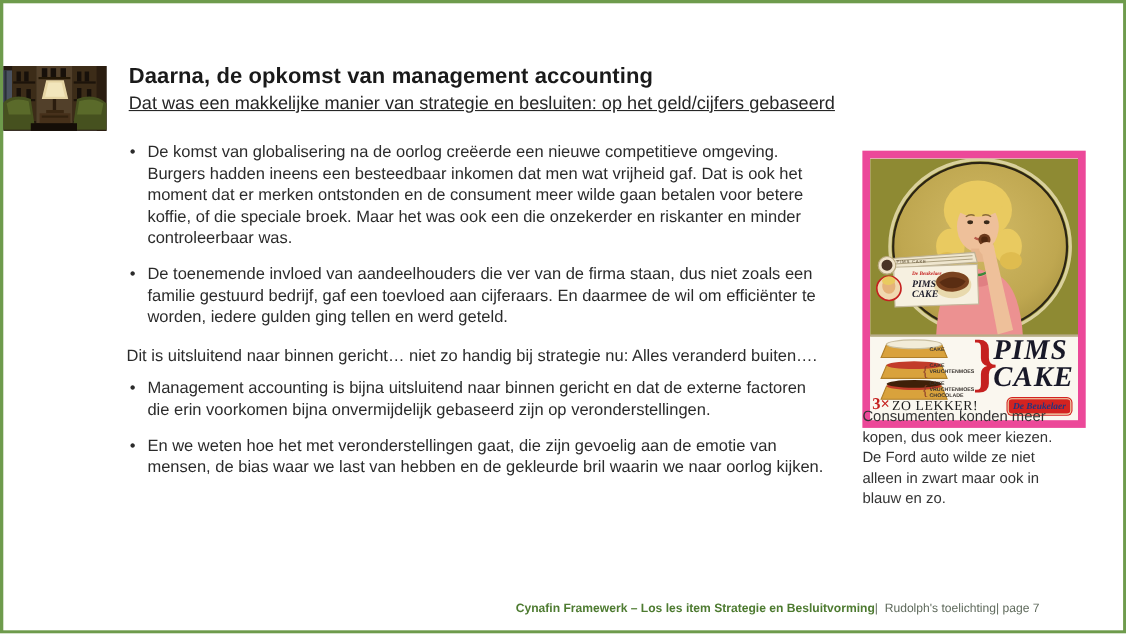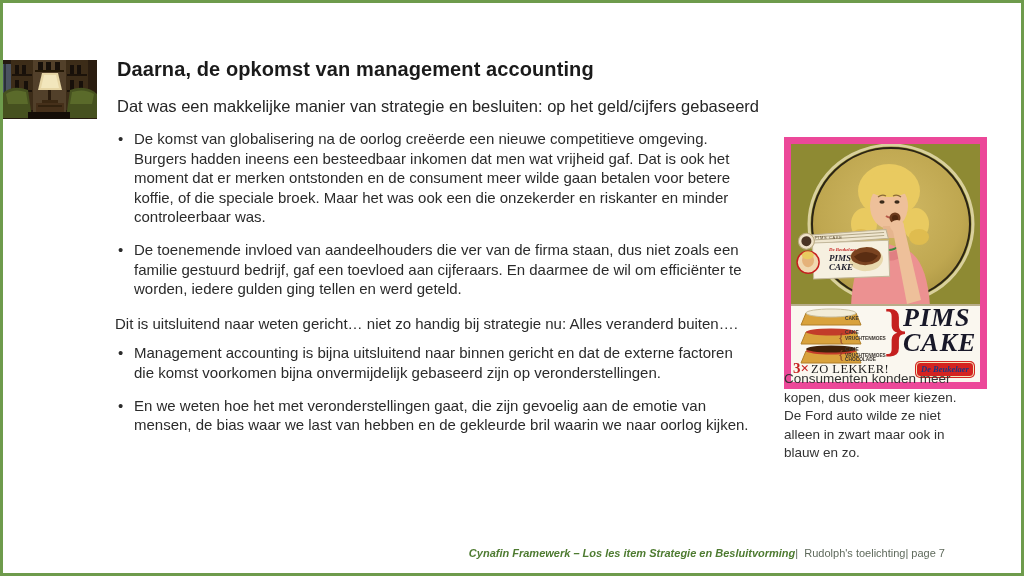--- a/index.html
+++ b/index.html
@@ -6,21 +6,21 @@
   .slide{
     position:relative;width:1024px;height:576px;box-sizing:border-box;
     background:#ffffff;border:3px solid #6e9b4c;overflow:hidden;
     font-family:"Liberation Sans",sans-serif;color:#262626;padding-left:12px;
   }
   
   .corner-photo{position:absolute;left:-1px;top:57px;width:95px;height:59px;}
   
   .title-block{position:absolute;left:114px;top:55px;width:660px;}
   .slide-title{font-size:20px;font-weight:bold;color:#1a1a1a;letter-spacing:.1px;}
-  .slide-subtitle{font-size:16.5px;color:#262626;margin-top:16px;}
+  .slide-subtitle{font-size:16.5px;color:#262626;margin-top:4px;text-decoration:underline;}
   
   .content{position:absolute;left:112px;top:126px;width:638px;font-size:15px;line-height:19.6px;color:#2b2b2b;}
   .block{position:relative;margin:0 0 13px 0;}
   .block.bulleted{padding-left:19px;}
   .block .marker{position:absolute;left:3px;top:0;}
   .block.paragraph{margin-top:15px;margin-bottom:10px;}
   
   .ad{
     position:absolute;left:781px;top:134px;width:189px;height:238px;
     background:#faf7ef;border:7px solid #ec4899;box-sizing:content-box;overflow:hidden;
@@ -46,21 +46,21 @@
     font-family:"Liberation Serif",serif;color:#22357f;background:#d42320;
     padding:1px 4px 2px 4px;border-radius:4px;border:1px solid #f2e2b8;box-shadow:0 0 0 1px #d42320;
   }
   
   .caption{
     position:absolute;left:781px;top:367px;width:190px;
     font-size:13.5px;line-height:18.5px;color:#333;
   }
   
   .footer{position:absolute;top:544px;right:76px;font-size:11px;white-space:pre;}
-  .footer .course{color:#4e7b31;font-weight:bold;font-style:italic;}
+  .footer .course{color:#4e7b31;font-weight:bold;}
   .footer .rest{color:#5f6a5c;}
 </style>
 </head>
 <body>
 
 <div class="slide">
 
   <div class="corner-photo">
     <svg width="95" height="59" viewBox="0 0 95 59">
       <rect x="0" y="0" width="95" height="59" fill="#241a10"></rect>
@@ -108,25 +108,25 @@
   <div class="content">
     <div class="block bulleted">
       <span class="marker">•</span>
       <span>De komst van globalisering na de oorlog creëerde een nieuwe competitieve omgeving. Burgers hadden ineens een besteedbaar inkomen dat men wat vrijheid gaf. Dat is ook het moment dat er merken ontstonden en de consument meer wilde gaan betalen voor betere koffie, of die speciale broek. Maar het was ook een die onzekerder en riskanter en minder controleerbaar was.</span>
     </div>
     <div class="block bulleted">
       <span class="marker">•</span>
       <span>De toenemende invloed van aandeelhouders die ver van de firma staan, dus niet zoals een familie gestuurd bedrijf, gaf een toevloed aan cijferaars. En daarmee de wil om efficiënter te worden, iedere gulden ging tellen en werd geteld.</span>
     </div>
     <div class="block paragraph">
-      <span>Dit is uitsluitend naar weten gericht… niet zo handig bij strategie nu: Alles veranderd buiten….</span>
-    </div>
-    <div class="block bulleted">
-      <span class="marker">•</span>
-      <span>Management accounting is bijna uitsluitend naar binnen gericht en dat de externe factoren die komst voorkomen bijna onvermijdelijk gebaseerd zijn op veronderstellingen.</span>
+      <span>Dit is uitsluitend naar binnen gericht… niet zo handig bij strategie nu: Alles veranderd buiten….</span>
+    </div>
+    <div class="block bulleted">
+      <span class="marker">•</span>
+      <span>Management accounting is bijna uitsluitend naar binnen gericht en dat de externe factoren die erin voorkomen bijna onvermijdelijk gebaseerd zijn op veronderstellingen.</span>
     </div>
     <div class="block bulleted">
       <span class="marker">•</span>
       <span>En we weten hoe het met veronderstellingen gaat, die zijn gevoelig aan de emotie van mensen, de bias waar we last van hebben en de gekleurde bril waarin we naar oorlog kijken.</span>
     </div>
   </div>
 
   <div class="ad">
     <svg width="189" height="238" viewBox="0 0 189 238">
       <defs>

